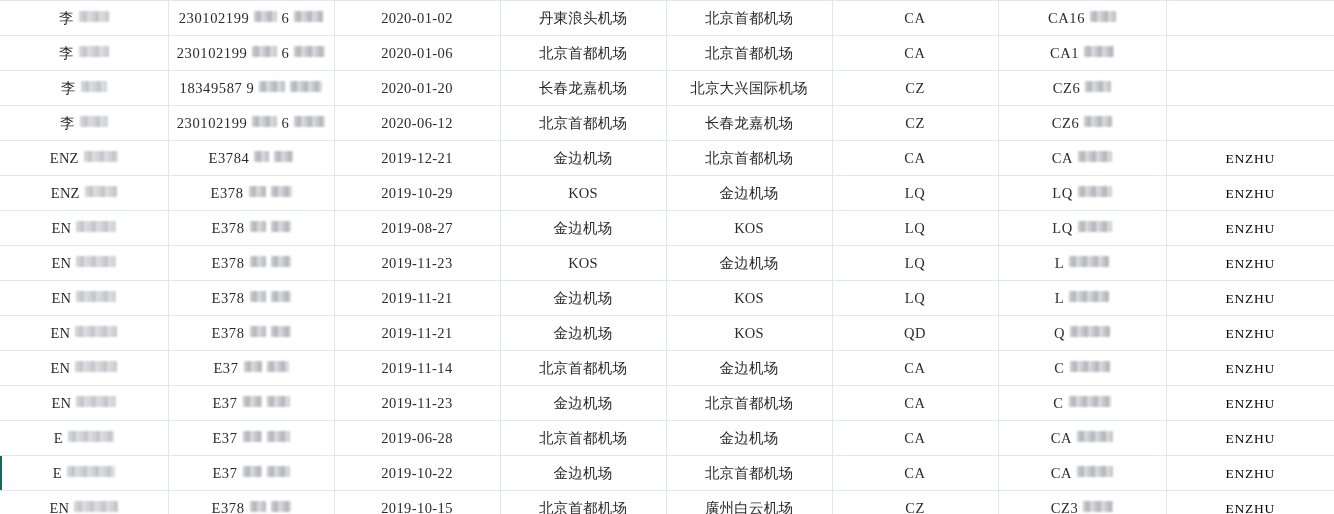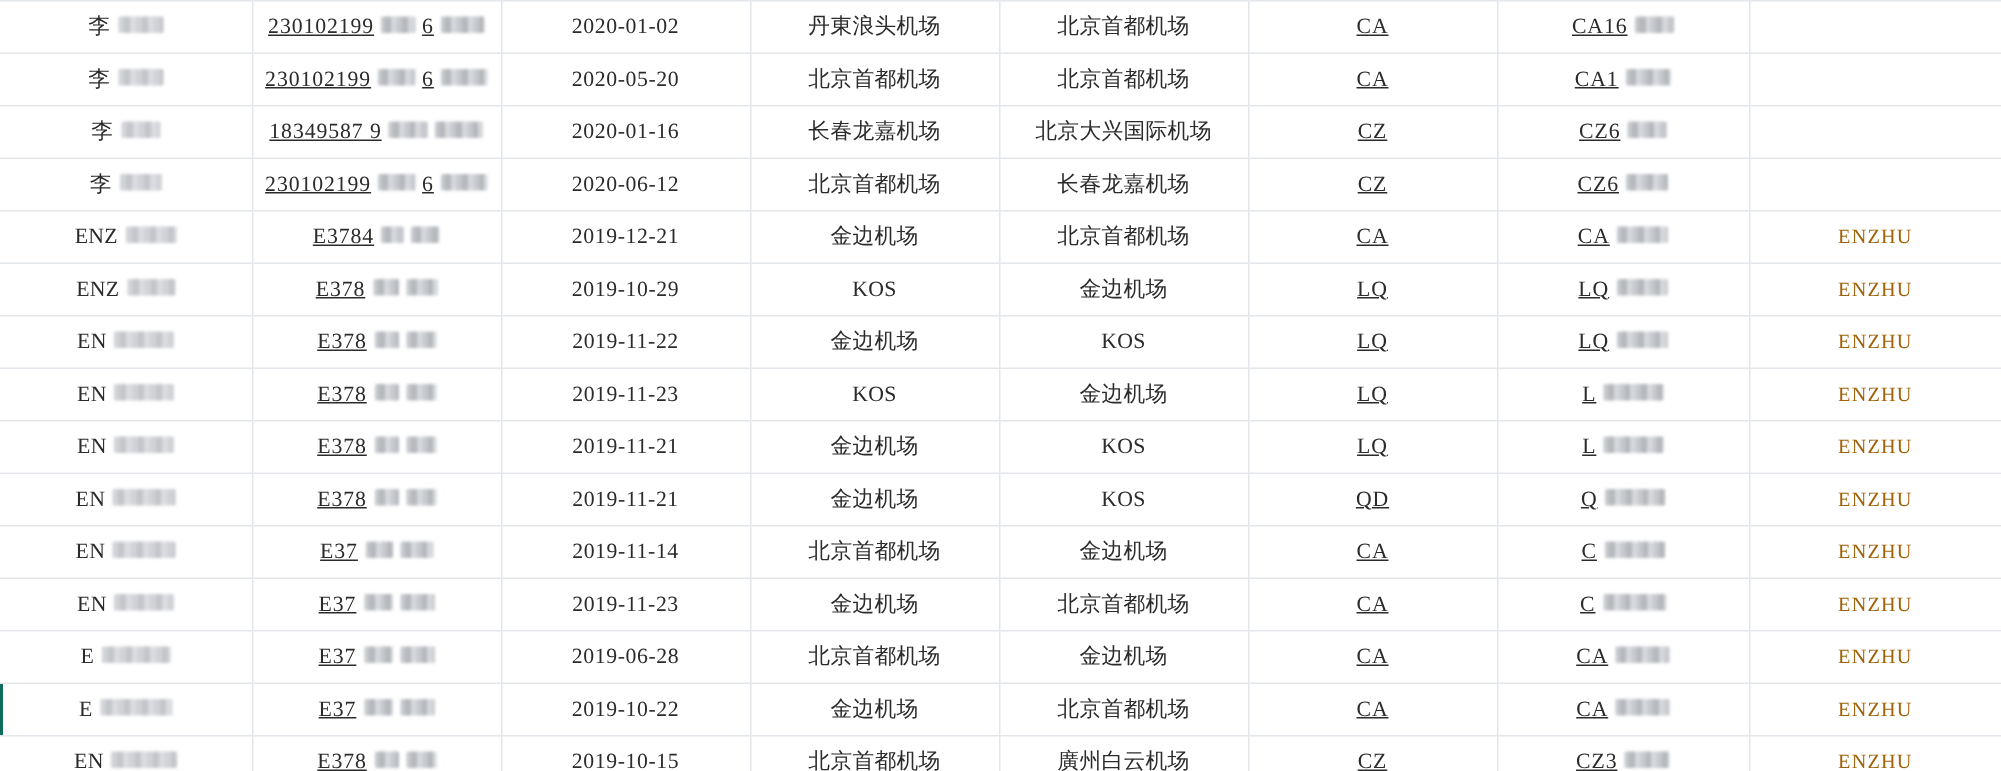--- a/index.html
+++ b/index.html
@@ -54,22 +54,22 @@
 
   .cell-inner {
     display: inline-flex;
     align-items: center;
     justify-content: center;
     gap: 2px;
     line-height: 1;
   }
   .txt { letter-spacing: 0.2px; }
   .date { font-family: "Liberation Serif", serif; letter-spacing: 0.4px; }
-  .code { letter-spacing: 0.6px; text-decoration: underline; }
-  .tag  { letter-spacing: 0.8px; font-size: 13.5px; color: #a16207; }
+  .code { letter-spacing: 0.6px; }
+  .tag  { letter-spacing: 0.8px; font-size: 13.5px; color: #000000; }
 
   
   .blur {
     display: inline-block;
     height: 11px;
     border-radius: 1px;
     background:
       repeating-linear-gradient(90deg,
         #c9cbcf 0px, #c9cbcf 4px,
         #b9bcc1 4px, #b9bcc1 8px,
@@ -145,21 +145,21 @@
               <span class="txt ">李</span>
               <span class="blur" style="width: 30px;"></span>
             </span></td>
           <td><span class="cell-inner">
               <span class="txt code">230102199</span>
               <span class="blur dark" style="width: 25px;"></span>
               <span class="txt code" style="margin-left: 2px;">6</span>
               <span class="blur dark" style="width: 31px;"></span>
             </span></td>
           <td><span class="cell-inner">
-              <span class="txt date">2020-05-20</span>
+              <span class="txt date">2020-01-06</span>
             </span></td>
           <td><span class="cell-inner">
               <span class="txt ">北京首都机场</span>
             </span></td>
           <td><span class="cell-inner">
               <span class="txt ">北京首都机场</span>
             </span></td>
           <td><span class="cell-inner">
               <span class="txt code">CA</span>
             </span></td>
@@ -175,21 +175,21 @@
           <td><span class="cell-inner">
               <span class="txt ">李</span>
               <span class="blur" style="width: 26px;"></span>
             </span></td>
           <td><span class="cell-inner">
               <span class="txt code">18349587 9</span>
               <span class="blur dark" style="width: 26px;"></span>
               <span class="blur dark" style="width: 32px;"></span>
             </span></td>
           <td><span class="cell-inner">
-              <span class="txt date">2020-01-16</span>
+              <span class="txt date">2020-01-20</span>
             </span></td>
           <td><span class="cell-inner">
               <span class="txt ">长春龙嘉机场</span>
             </span></td>
           <td><span class="cell-inner">
               <span class="txt ">北京大兴国际机场</span>
             </span></td>
           <td><span class="cell-inner">
               <span class="txt code">CZ</span>
             </span></td>
@@ -296,21 +296,21 @@
           <td><span class="cell-inner">
               <span class="txt ">EN</span>
               <span class="blur" style="width: 40px;"></span>
             </span></td>
           <td><span class="cell-inner">
               <span class="txt code">E378</span>
               <span class="blur dark" style="width: 16px;"></span>
               <span class="blur dark" style="width: 20px;"></span>
             </span></td>
           <td><span class="cell-inner">
-              <span class="txt date">2019-11-22</span>
+              <span class="txt date">2019-08-27</span>
             </span></td>
           <td><span class="cell-inner">
               <span class="txt ">金边机场</span>
             </span></td>
           <td><span class="cell-inner">
               <span class="txt ">KOS</span>
             </span></td>
           <td><span class="cell-inner">
               <span class="txt code">LQ</span>
             </span></td>

